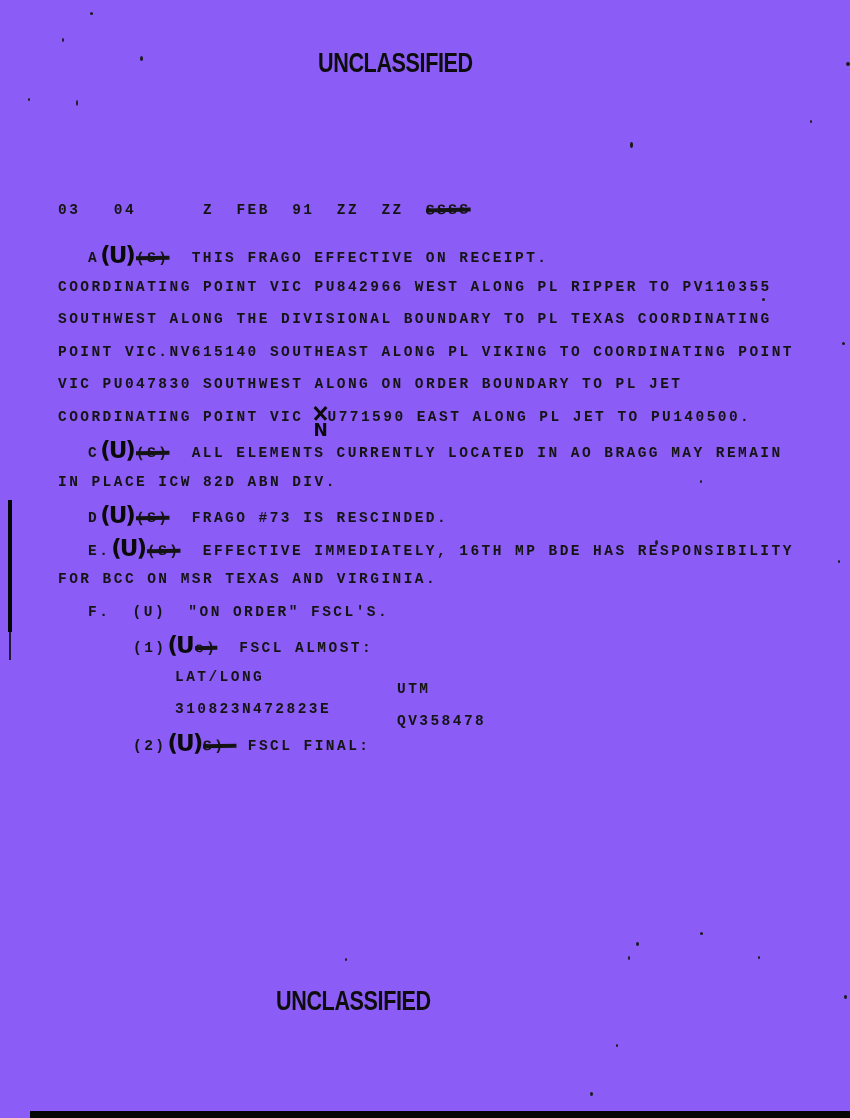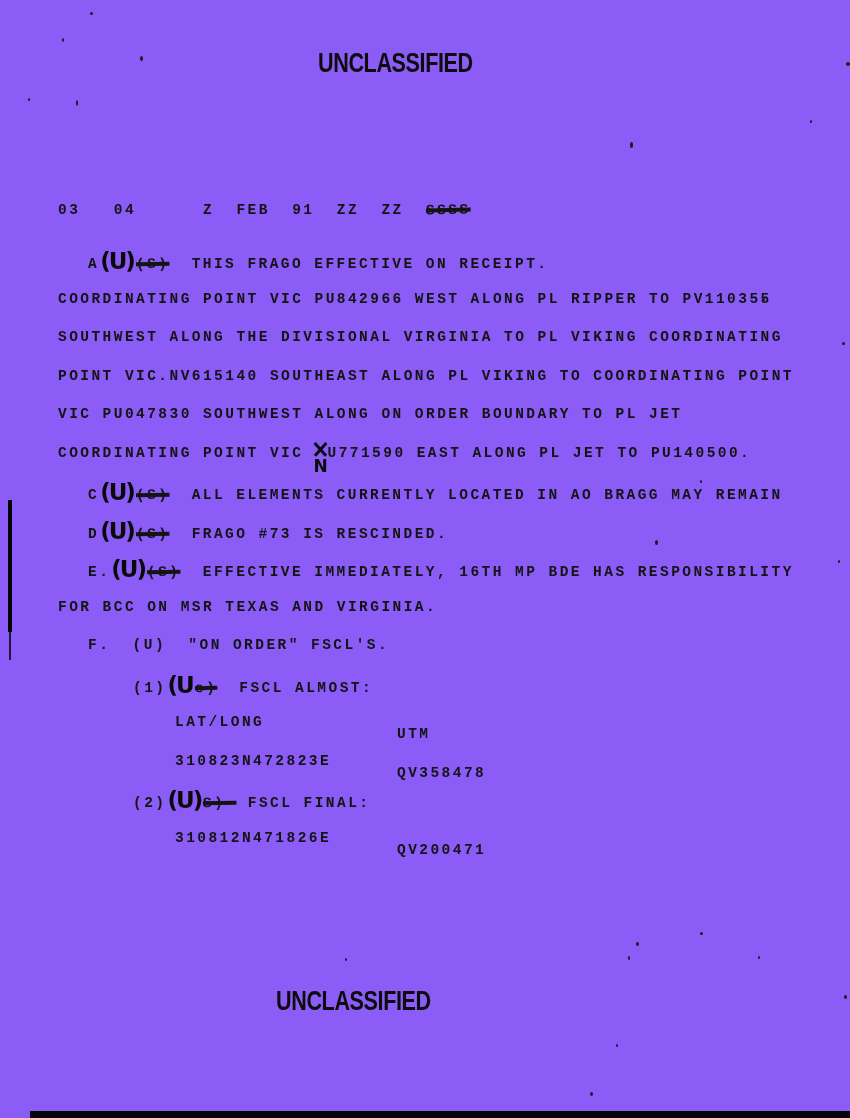--- a/index.html
+++ b/index.html
@@ -19,21 +19,21 @@
   .classification.footer{left:276px;top:986px;}
 
   
   .typed, .line{
     font-family:"Liberation Mono","DejaVu Sans Mono",monospace;
     font-weight:700;font-size:14.5px;letter-spacing:2.45px;color:#141414;
     white-space:pre;
   }
   .date-line{position:absolute;left:58px;top:180px;margin-top:20px;}
   .docbody{position:absolute;left:58px;top:238px;width:780px;}
-  .line{position:relative;height:32.5px;line-height:32.5px;margin-top:6px;}
+  .line{position:relative;height:32.5px;line-height:32.5px;}
   .indent0{padding-left:0;}
   .indent1{padding-left:30px;}
   .indent2{padding-left:75px;}
   .indent3{padding-left:117px;}
   .col2{position:absolute;left:339px;top:12px;}
 
   
   .hand{
     font-family:"DejaVu Sans",sans-serif;font-weight:bold;font-size:23px;
     letter-spacing:-2px;color:#0a0a0a;position:relative;top:1px;padding:0 2px 0 1px;
@@ -68,34 +68,34 @@
 
   <div class="classification header">UNCLASSIFIED</div>
 
   <div class="date-line">
     <span class="typed">03   04      Z  FEB  91  ZZ  ZZ  </span><span class="typed struck heavy">SSSS</span>
   </div>
 
   <div class="docbody">
       <div class="line indent1"><span class="typed">A</span><span class="hand">(U)</span><span class="typed struck">(S)</span><span class="typed">  THIS FRAGO EFFECTIVE ON RECEIPT.</span></div>
       <div class="line indent0"><span class="typed">COORDINATING POINT VIC PU842966 WEST ALONG PL RIPPER TO PV110355</span></div>
-      <div class="line indent0"><span class="typed">SOUTHWEST ALONG THE DIVISIONAL VIRGINIA TO PL VIKING COORDINATING</span></div>
+      <div class="line indent0"><span class="typed">SOUTHWEST ALONG THE DIVISIONAL BOUNDARY TO PL TEXAS COORDINATING</span></div>
       <div class="line indent0"><span class="typed">POINT VIC.NV615140 SOUTHEAST ALONG PL VIKING TO COORDINATING POINT</span></div>
       <div class="line indent0"><span class="typed">VIC PU047830 SOUTHWEST ALONG ON ORDER BOUNDARY TO PL JET</span></div>
       <div class="line indent0"><span class="typed">COORDINATING POINT VIC </span><span class="xn"><span class="nmark">N</span></span><span class="typed">U771590 EAST ALONG PL JET TO PU140500.</span></div>
       <div class="line indent1"><span class="typed">C</span><span class="hand">(U)</span><span class="typed struck">(S)</span><span class="typed">  ALL ELEMENTS CURRENTLY LOCATED IN AO BRAGG MAY REMAIN</span></div>
+      <div class="line indent0"><span class="typed">IN PLACE ICW 82D ABN DIV.</span></div>
       <div class="line indent1"><span class="typed">D</span><span class="hand">(U)</span><span class="typed struck">(S)</span><span class="typed">  FRAGO #73 IS RESCINDED.</span></div>
       <div class="line indent1"><span class="typed">E.</span><span class="hand">(U)</span><span class="typed struck">(S)</span><span class="typed">  EFFECTIVE IMMEDIATELY, 16TH MP BDE HAS RESPONSIBILITY</span></div>
       <div class="line indent0"><span class="typed">FOR BCC ON MSR TEXAS AND VIRGINIA.</span></div>
       <div class="line indent1"><span class="typed">F.  (U)  "ON ORDER" FSCL'S.</span></div>
       <div class="line indent2"><span class="typed">(1)</span><span class="hand">(U</span><span class="typed struck">e)</span><span class="typed">  FSCL ALMOST:</span></div>
       <div class="line indent3"><span class="typed">LAT/LONG</span><span class="typed col2">UTM</span></div>
       <div class="line indent3"><span class="typed">310823N472823E</span><span class="typed col2">QV358478</span></div>
       <div class="line indent2"><span class="typed">(2)</span><span class="hand">(U)</span><span class="typed struck">S)—</span><span class="typed"> FSCL FINAL:</span></div>
-      <div class="line indent3"><span class="typed">310812N471826E</span><span class="typed col2">QV200471</span></div>
     </div>
 
   <div class="classification footer">UNCLASSIFIED</div>
 
   <div class="artifact" style="left:8px;top:500px;width:4px;height:132px;"></div>
   <div class="artifact" style="left:9px;top:632px;width:2px;height:28px;opacity:.8;"></div>
   <div class="artifact" style="left:30px;top:1111px;width:820px;height:7px;"></div>
 
   <div class="speck" style="left:90px;top:12px;width:3px;height:3px;"></div>
   <div class="speck" style="left:62px;top:38px;width:2px;height:4px;"></div>

